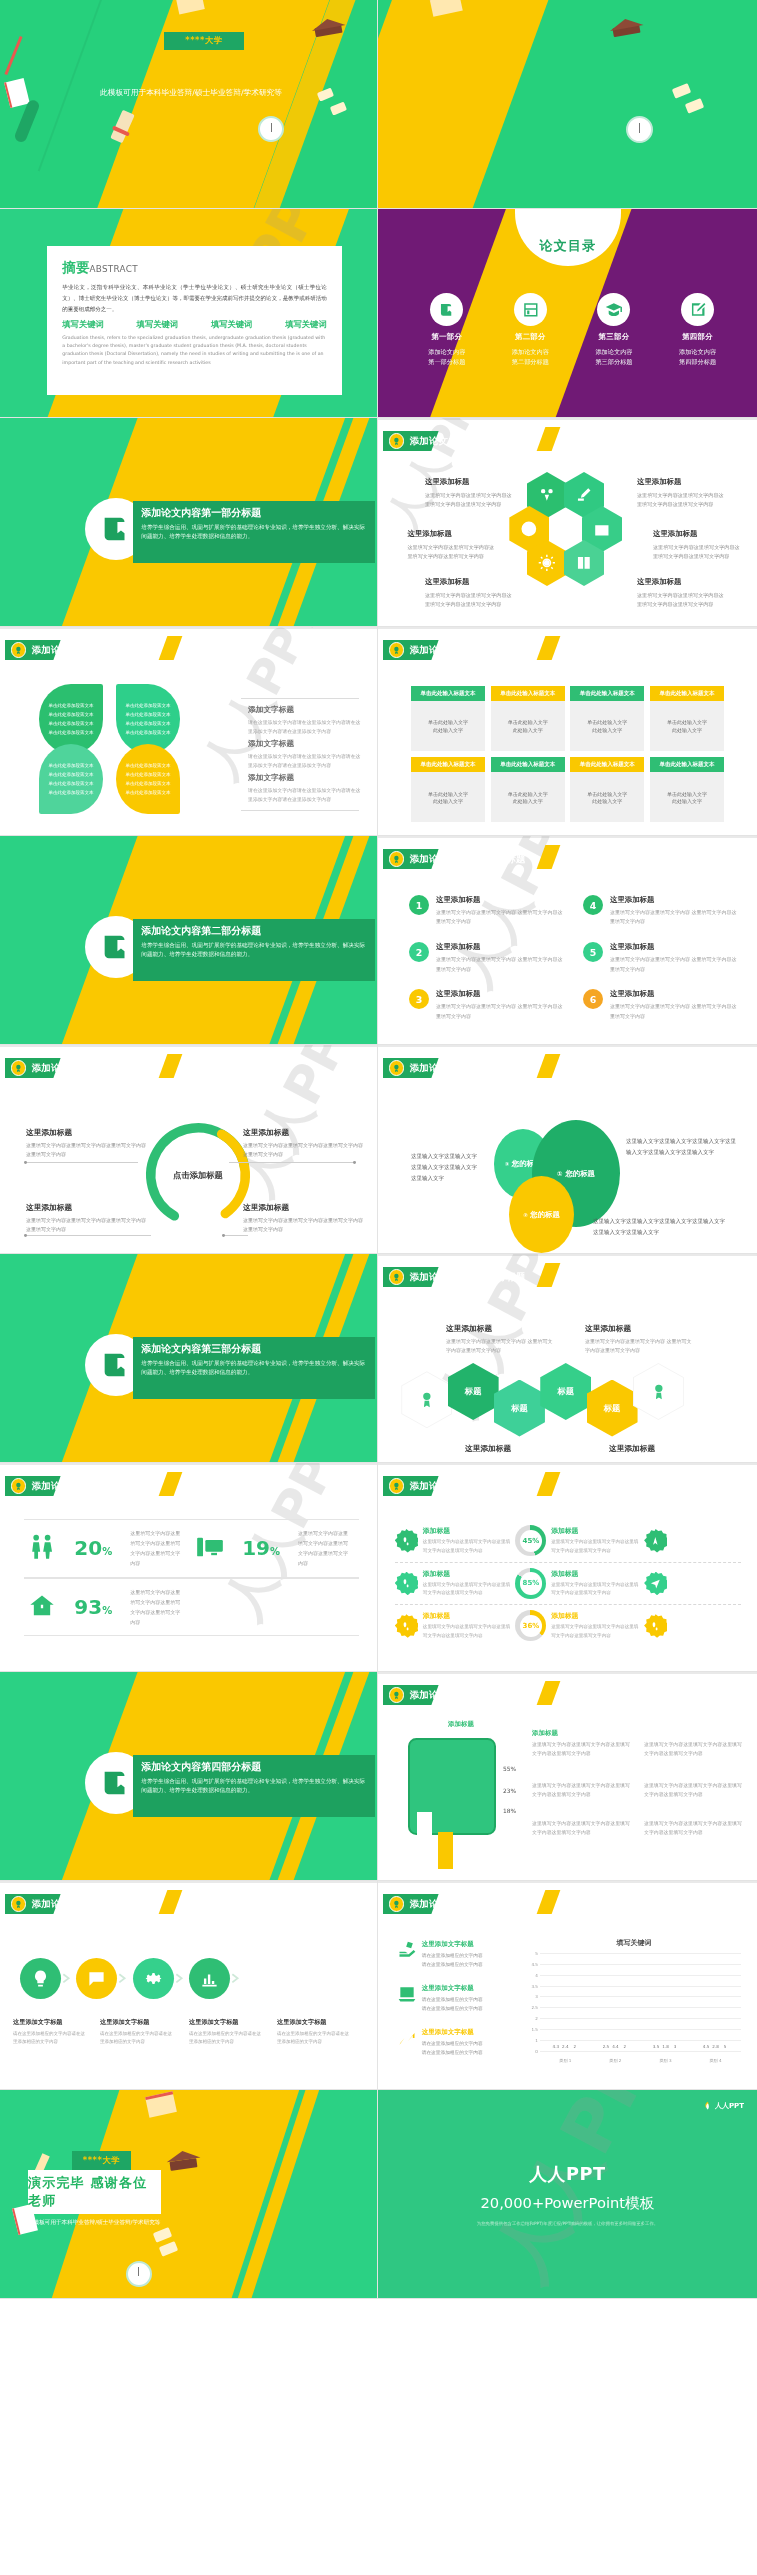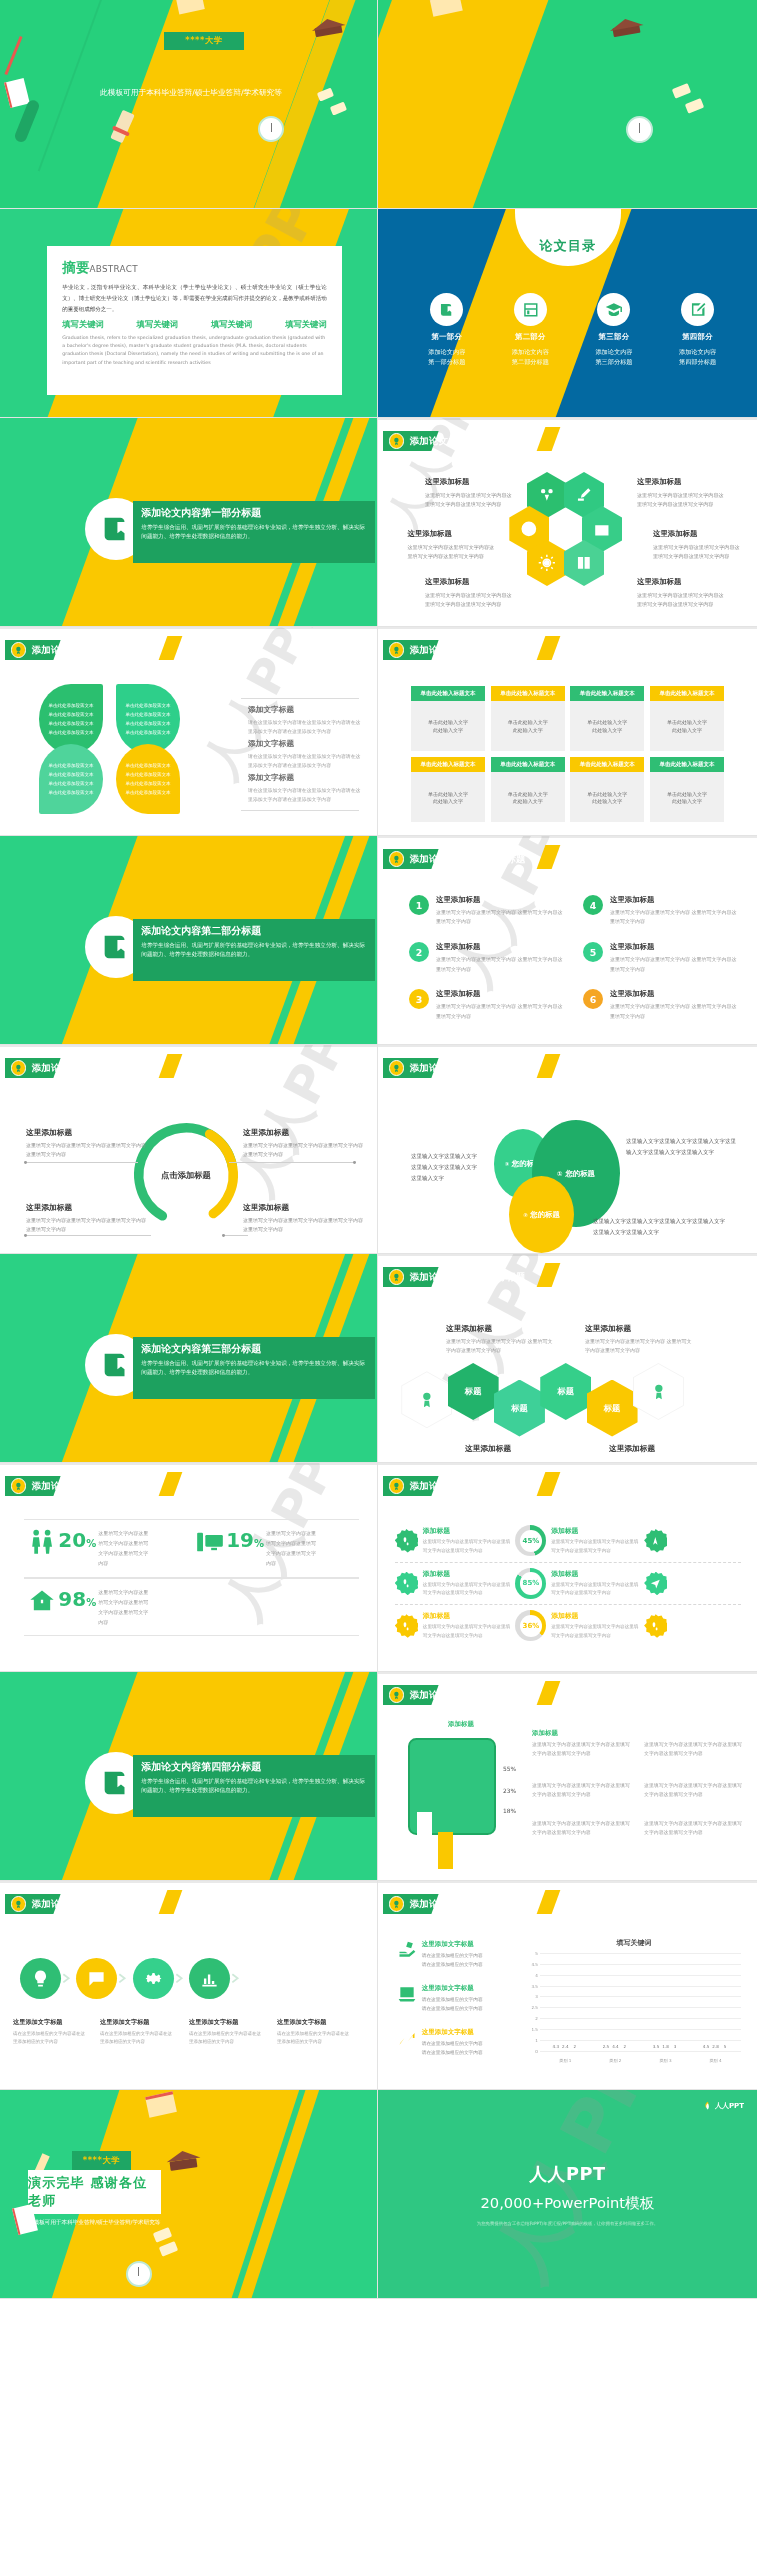--- a/index.html
+++ b/index.html
@@ -95,21 +95,21 @@
     position:absolute; left:47px; top:37px; width:295px; height:149px; background:#fff;
     padding:13px 15.3px;
   }
   .abs-card h2 { font-size:13.6px; color:#2dbf73; font-weight:bold; display:inline-block; vertical-align:bottom;}
   .abs-card h2 small{ font-size:8.8px; color:#6d6d6d; font-weight:normal; letter-spacing:0.3px; }
   .abs-card .cn{ font-size:5.5px; color:#3d3d3d; line-height:2.0; margin-top:4.7px; text-align:justify;}
   .abs-card .kw{ margin-top:4.1px; font-size:8.3px; color:#2dbf73; font-weight:bold; display:flex; justify-content:space-between;}
   .abs-card .en{ font-size:4.7px; color:#8a8a8a; line-height:1.75; margin-top:4.1px; }
 
   
-  .dir { background:#0369a1; }
+  .dir { background:#701a75; }
   .dir .yb { position:absolute; top:-136px; left:74px; width:118px; height:589px; background:#fac800; transform:rotate(20deg); }
   .dir .dome{
     position:absolute; left:137px; top:-37px; width:106px; height:94px; border-radius:0 0 56px 56px;
     background:#fff; display:flex; align-items:flex-end; justify-content:center; padding-bottom:10.6px;
   }
   .dir .dome span{ font-size:13px; font-weight:bold; color:#23a566; letter-spacing:1.2px; }
   .dir .cols{ position:absolute; top:84px; left:27px; right:17.7px; display:flex; }
   .dir .col{ flex:1; text-align:center; }
   .dir .col .ic{
     width:33px;height:33px;border-radius:50%;background:#fff;margin:0 auto 5.9px;
@@ -153,40 +153,40 @@
   
   .numgrid{ position:absolute; top:59px; left:31px; right:17.7px; display:flex; gap:17.7px; }
   .numcol{ flex:1; }
   .numitem{ display:flex; gap:7px; margin-bottom:15.3px; }
   .numitem .n{ width:20px;height:20px;border-radius:50%; flex:none; color:#fff;
                display:flex;align-items:center;justify-content:center; font-size:9.4px; font-weight:bold;}
   .numitem h5{ font-size:7.4px; color:#3c3c3c; font-weight:bold; margin-bottom:2.9px; }
   .numitem p{ font-size:5px; color:#9a9a9a; line-height:1.9; }
 
   
-  .donut{ position:absolute; left:127px; top:71px; width:118px; height:118px; }
+  .donut{ position:absolute; left:139px; top:71px; width:118px; height:118px; }
   .donut .lbl{ position:absolute; inset:0; display:flex;align-items:center;justify-content:center;
                font-size:8.3px;font-weight:bold;color:#3c3c3c; }
   .leader{ position:absolute; height:0.6px; background:#cfcfcf; }
   .dot{ position:absolute; width:2.9px;height:2.9px;border-radius:50%;background:#9c9c9c; }
   .vc{ position:absolute; border-radius:50%; display:flex;align-items:center;justify-content:center; }
   .vc span{ color:#fff; font-size:7.4px; font-weight:bold; }
   .venntxt{ position:absolute; font-size:5.5px; color:#555; line-height:2.0; }
 
   
   .hexrow{ position:absolute; left:28px; top:109px; display:flex; align-items:center; }
   .hx{ width:51px;height:57px; margin-left:-4.7px; display:flex;align-items:center;justify-content:center;
        clip-path:polygon(50% 0,100% 25%,100% 75%,50% 100%,0 75%,0 25%); }
   .hx span{ color:#fff;font-weight:bold;font-size:8.3px;}
   .hx svg{ width:17.7px;height:20px;fill:#3cc783; }
 
   
   .statgrid{ position:absolute; top:56px; left:23.6px; right:17.7px; }
   .statrow{ display:flex; }
-  .statcell{ flex:1; display:flex; align-items:flex-start; gap:2px; padding:8.3px 4.7px;
+  .statcell{ flex:1; display:flex; align-items:center; gap:18px; padding:8.3px 4.7px;
              border-top:0.6px solid #e4e4e4; border-bottom:0.6px solid #e4e4e4; }
   .statcell .ic svg{ width:28px;height:28px; }
   .statcell .pct{ font-size:20px; font-weight:bold; }
   .statcell .pct sub{ font-size:10px; vertical-align:baseline; }
   .statcell .tx{ font-size:5px; color:#9a9a9a; line-height:2.0; width:52px; }
 
   
   .ringgrid{ position:absolute; top:57px; left:16.5px; right:16.5px; }
   .ringrow{ display:flex; align-items:center; gap:4.7px; padding:5.3px 0;
             border-bottom:0.6px dashed #d9d9d9; }
@@ -846,21 +846,21 @@
               </svg></div>
           <div class="pct" style="color:#2fbe74;"><span>19</span><sub>%</sub></div>
           <div class="tx">这里填写文字内容这里填写文字内容这里填写文字内容这里填写文字内容</div>
         </div>
       </div>
       <div class="statrow">
         <div class="statcell">
           <div class="ic"><svg viewBox="0 0 24 24" fill="#2fbe74">
                 <path d="M12 3L2 11h3v9h14v-9h3L12 3zm-1 8h2v3h-2v-3z"></path>
               </svg></div>
-          <div class="pct" style="color:#2fbe74;"><span>98</span><sub>%</sub></div>
+          <div class="pct" style="color:#2fbe74;"><span>93</span><sub>%</sub></div>
           <div class="tx">这里填写文字内容这里填写文字内容这里填写文字内容这里填写文字内容</div>
         </div>
       </div>
     </div>
   </div>
 
   <div class="slide r">
     <div class="topedge"></div>
     <div class="hdr">
       <div class="bar">

